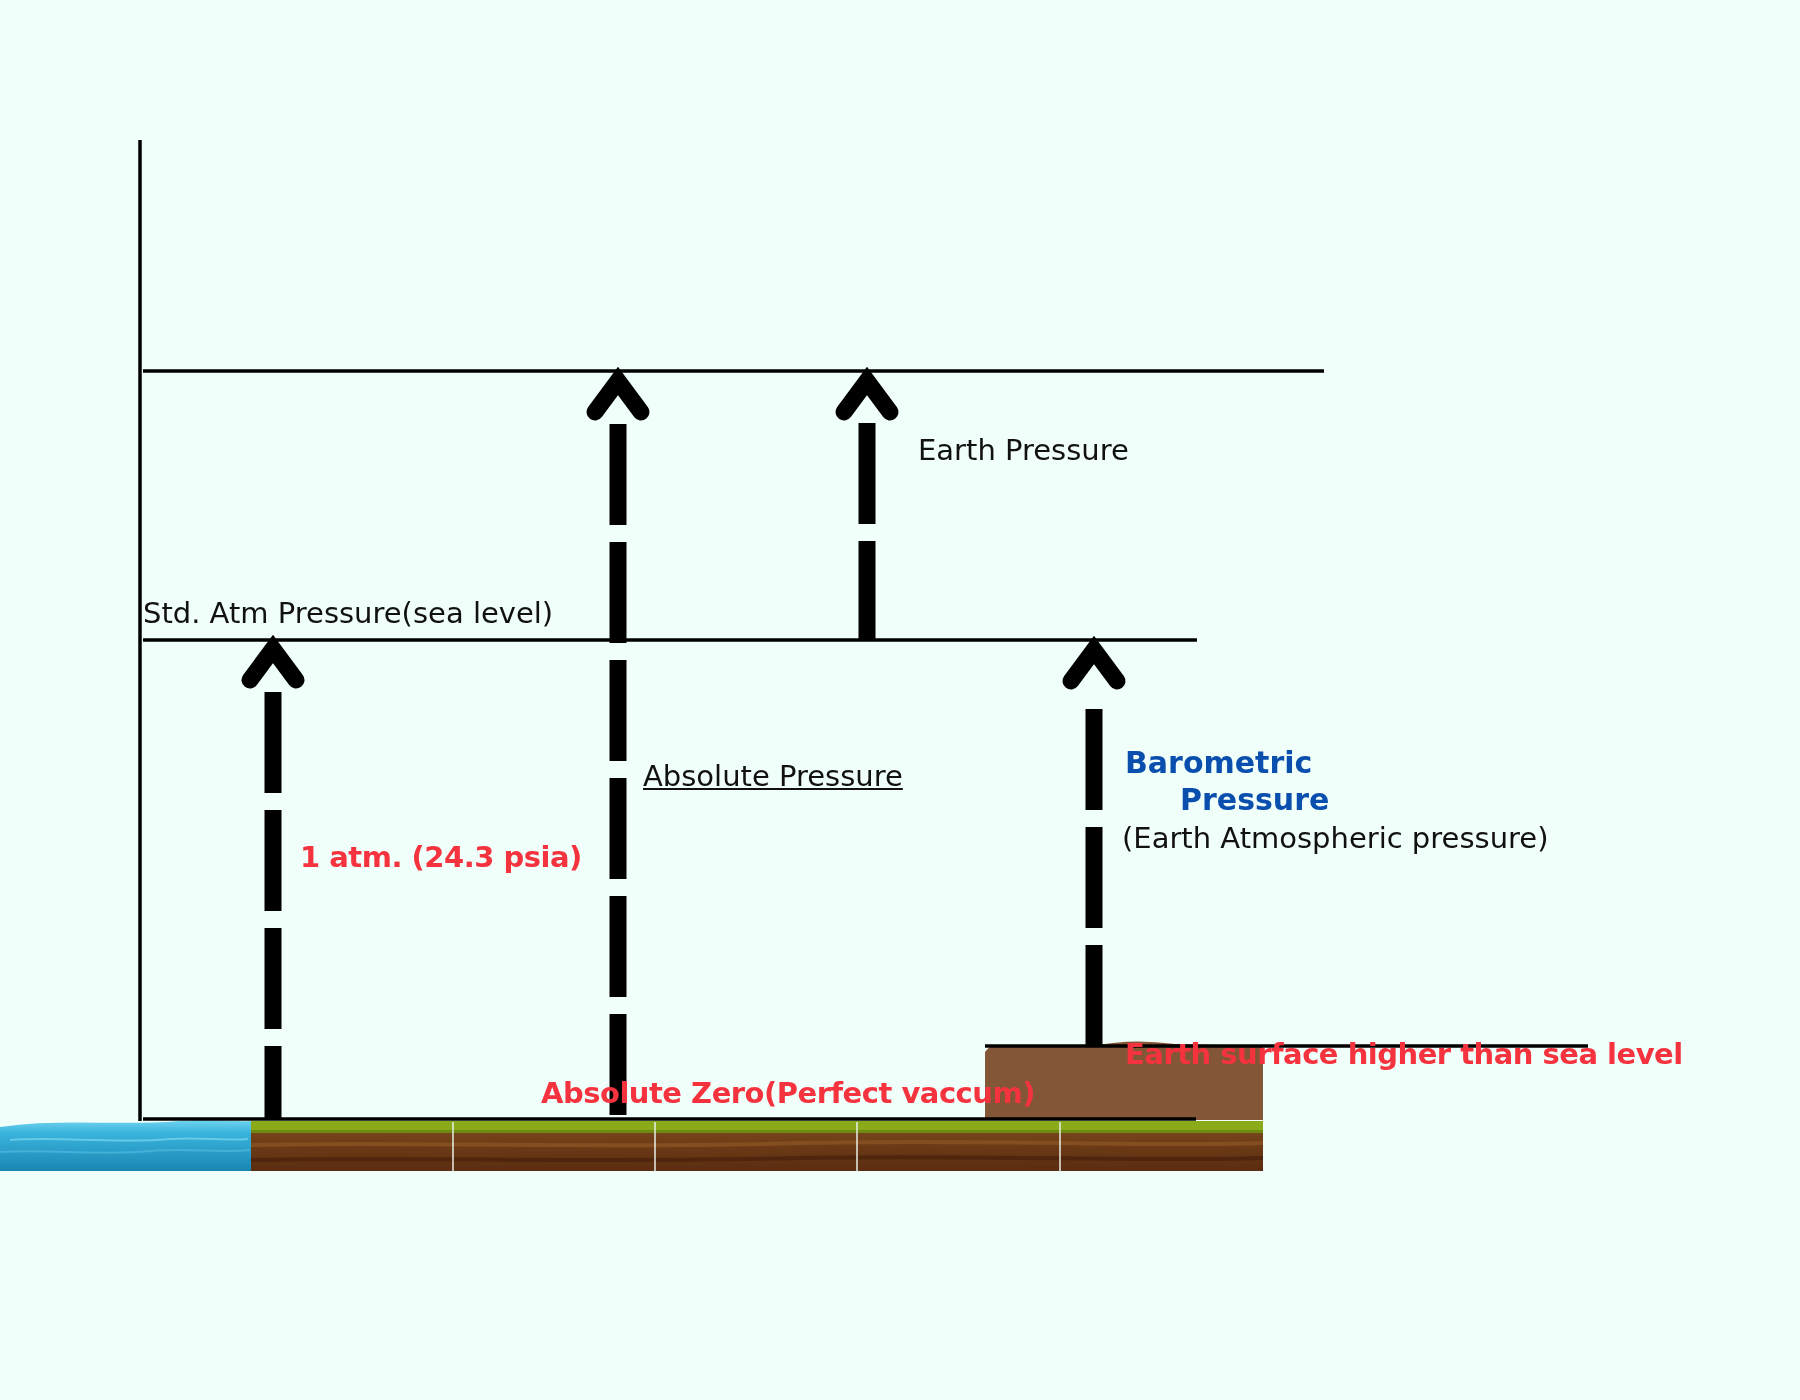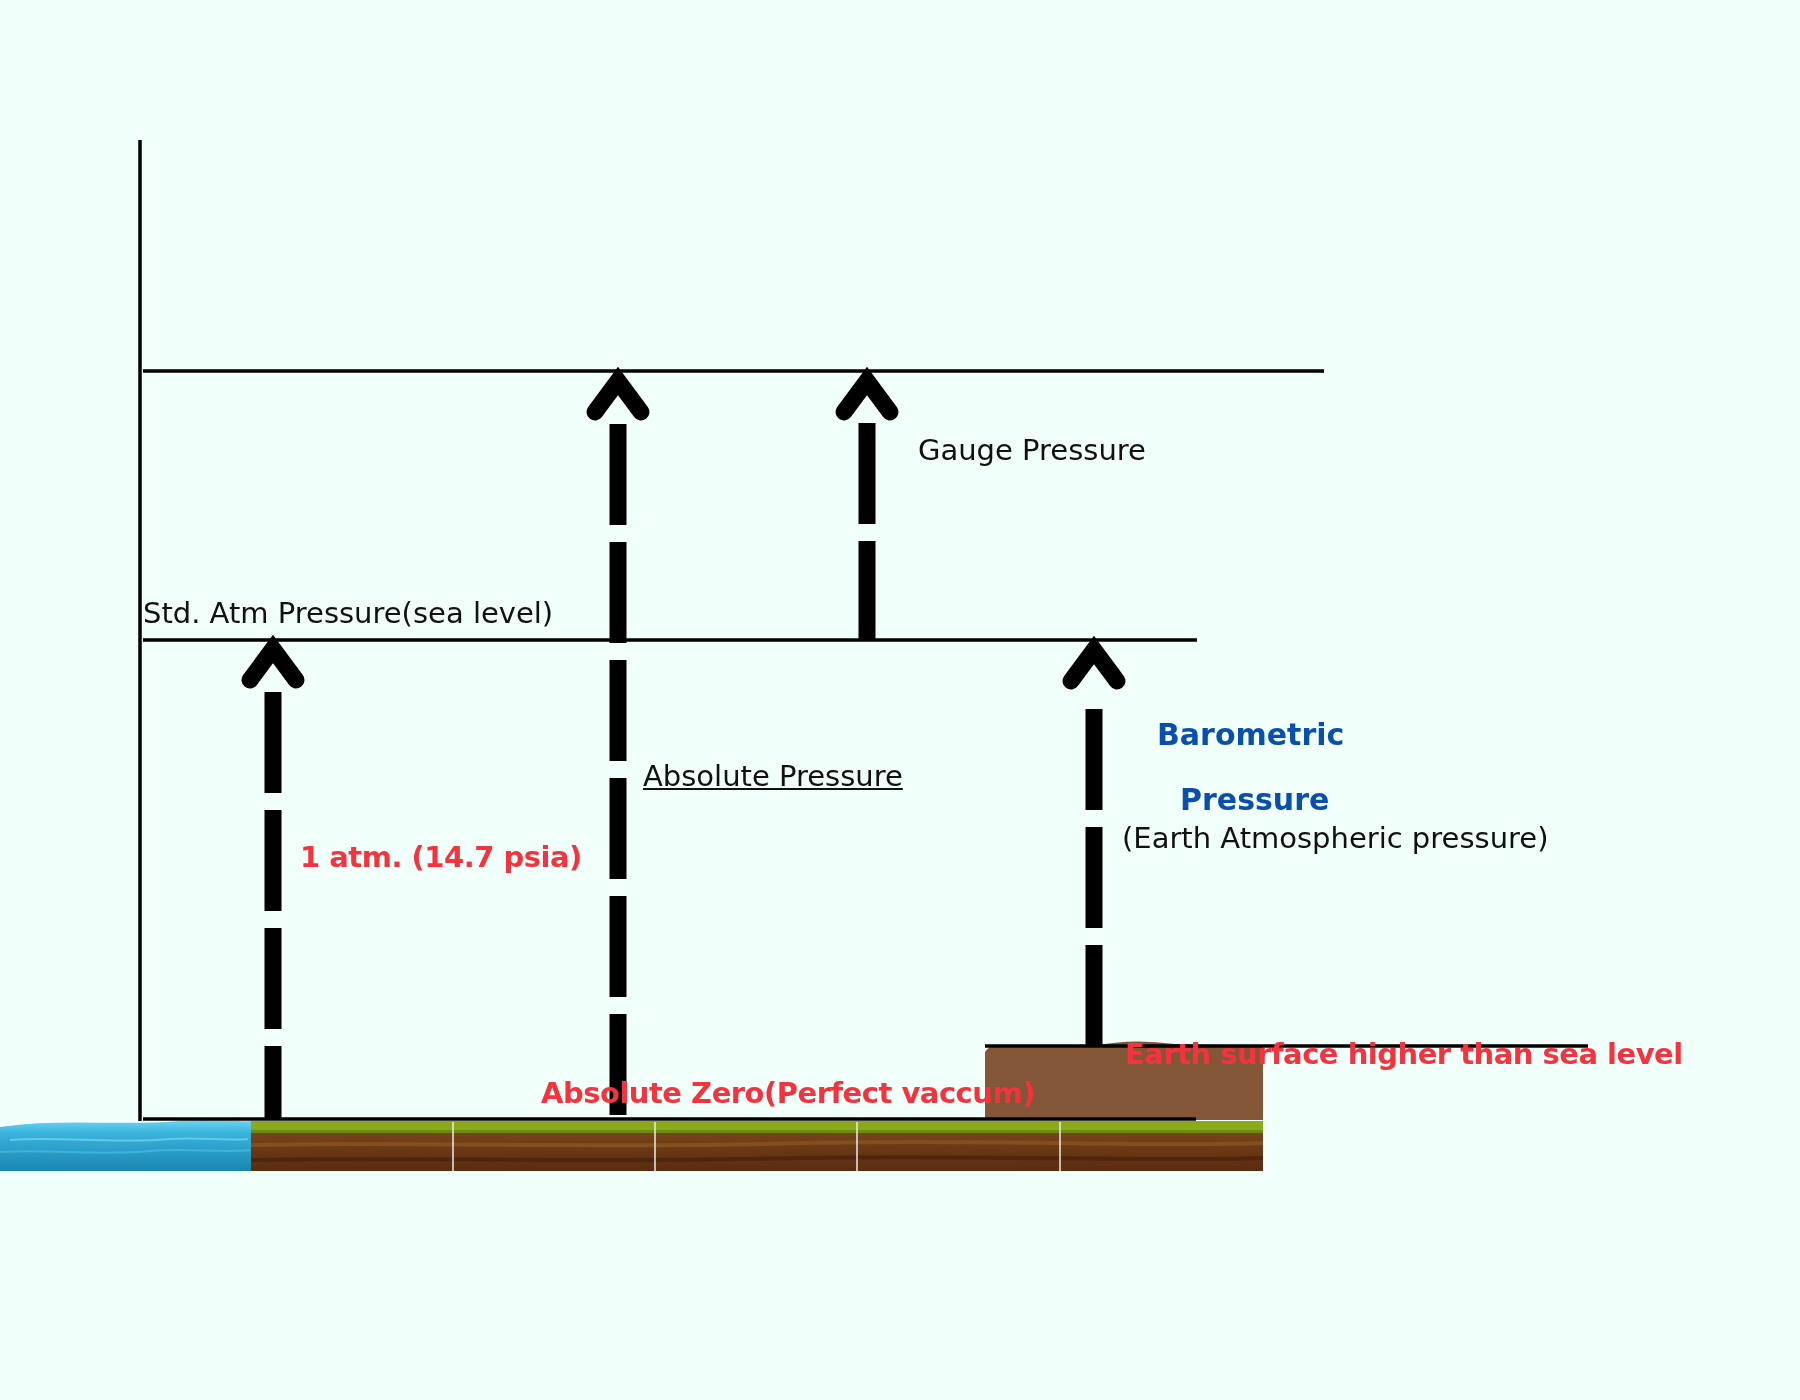--- a/index.html
+++ b/index.html
@@ -74,20 +74,20 @@
     <line x1="867" y1="640" x2="867" y2="423" stroke="#000" stroke-width="17" stroke-dasharray="101 17" transform="rotate(180 867 531.5)"></line>
     <polyline points="844,412 867,381 890,412" fill="none" stroke="#000" stroke-width="17" stroke-linecap="round" stroke-linejoin="miter"></polyline>
   </g>
   <g>
     <line x1="1094" y1="1046" x2="1094" y2="709" stroke="#000" stroke-width="17" stroke-dasharray="101 17" transform="rotate(180 1094 877.5)"></line>
     <polyline points="1071,681 1094,650 1117,681" fill="none" stroke="#000" stroke-width="17" stroke-linecap="round" stroke-linejoin="miter"></polyline>
   </g>
 </svg>
 
 <div class="lbl lbl-black" style="left:143px; top:599px;text-align:right;">Std. Atm Pressure(sea level)</div>
-<div class="lbl lbl-black" style="left:918px; top:436px;">Gauge Pressure</div>
+<div class="lbl lbl-black" style="left:918px; top:436px;">Earth Pressure</div>
 <div class="lbl lbl-black" style="left:643px; top:762px;text-decoration:underline;">Absolute Pressure</div>
-<div class="lbl lbl-red" style="left:300px; top:843px;">1 atm. (14.7 psia)</div>
-<div class="lbl lbl-blue" style="left:1125px; top:720px;margin-left:32px;">Barometric</div>
+<div class="lbl lbl-red" style="left:300px; top:843px;">1 atm. (24.3 psia)</div>
+<div class="lbl lbl-blue" style="left:1125px; top:748px;">Barometric</div>
 <div class="lbl lbl-blue" style="left:1180px; top:785px;">Pressure</div>
 <div class="lbl lbl-black" style="left:1122px; top:824px;">(Earth Atmospheric pressure)</div>
 <div class="lbl lbl-red" style="left:1125px; top:1040px;">Earth surface higher than sea level</div>
 <div class="lbl lbl-red" style="left:541px; top:1079px;">Absolute Zero(Perfect vaccum)</div>
 
 </body></html>

